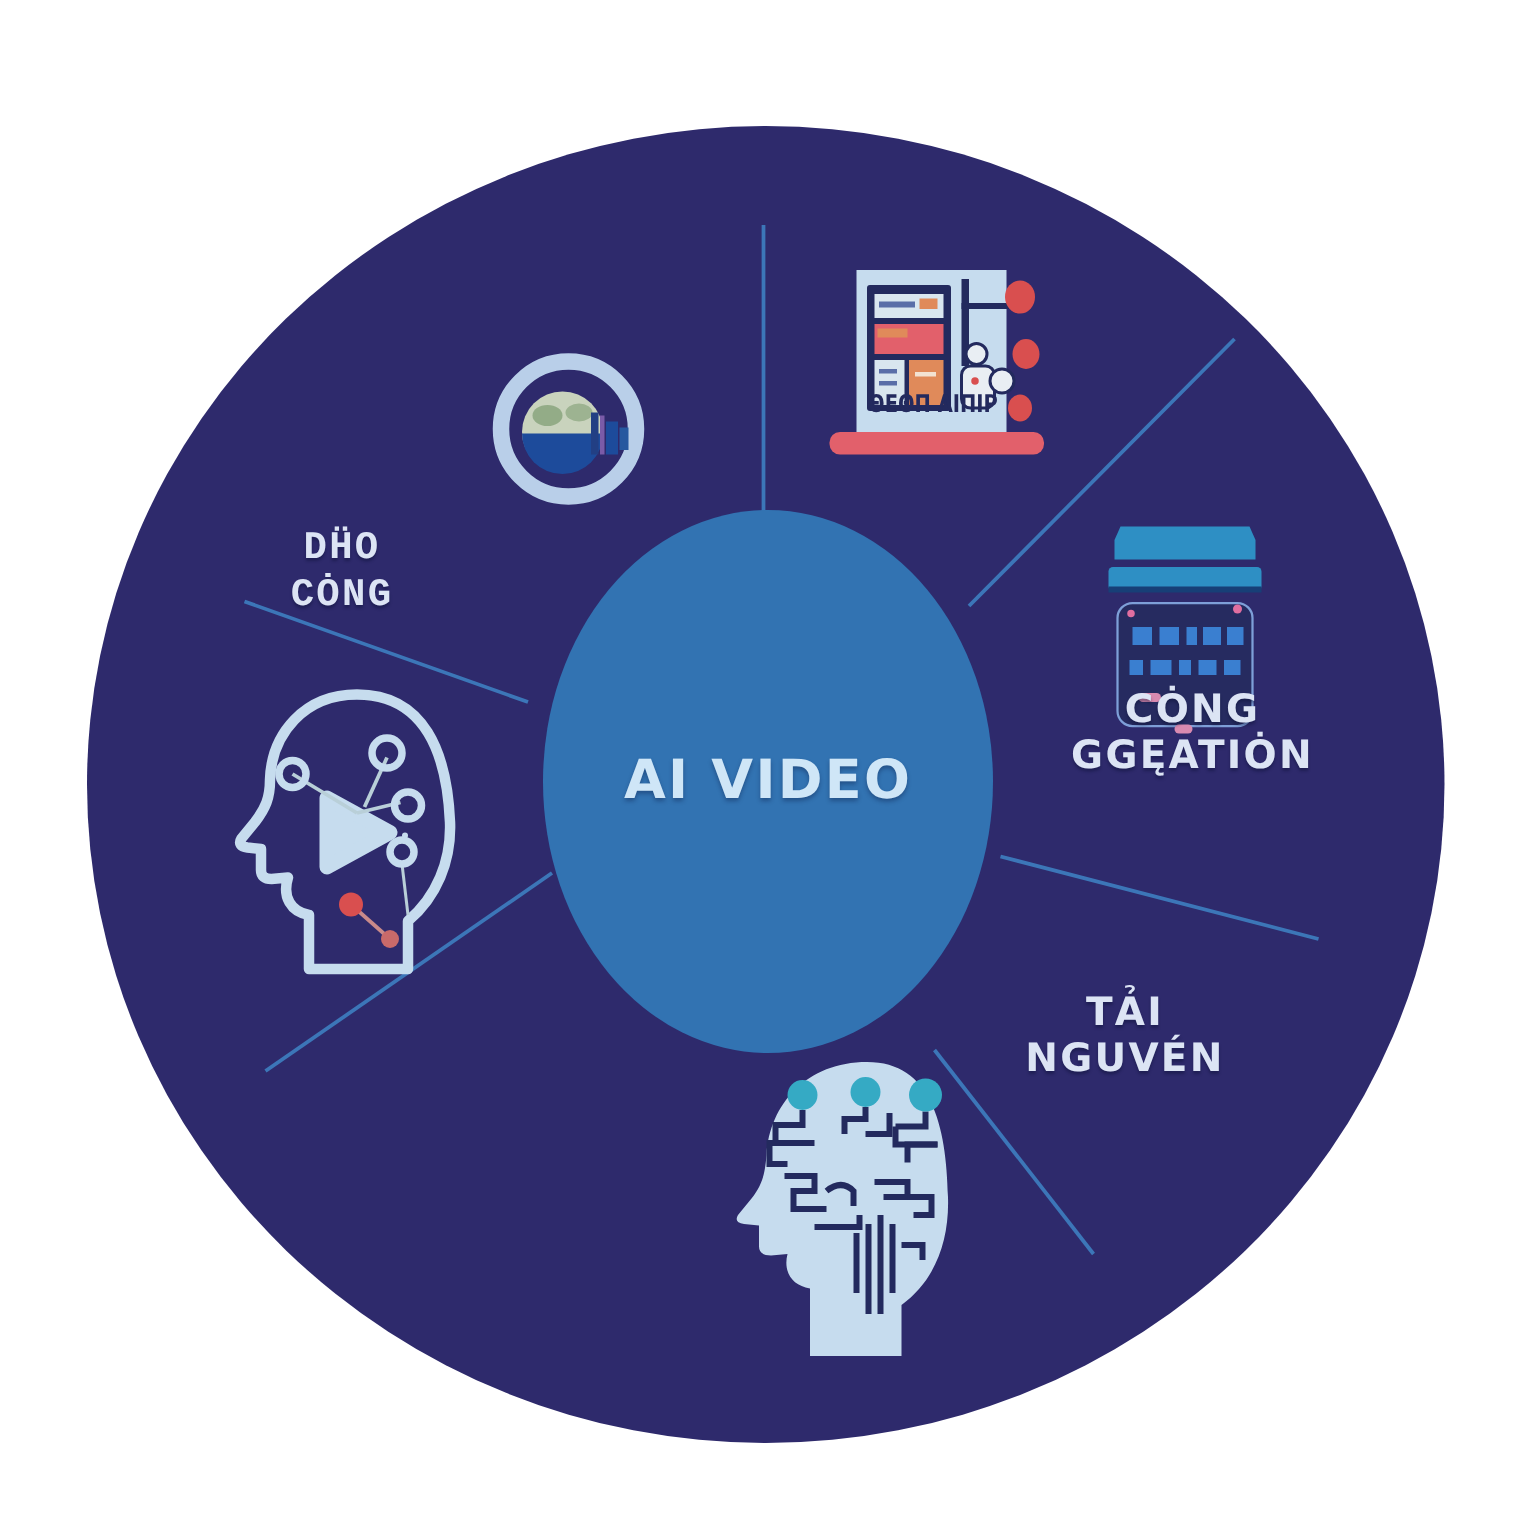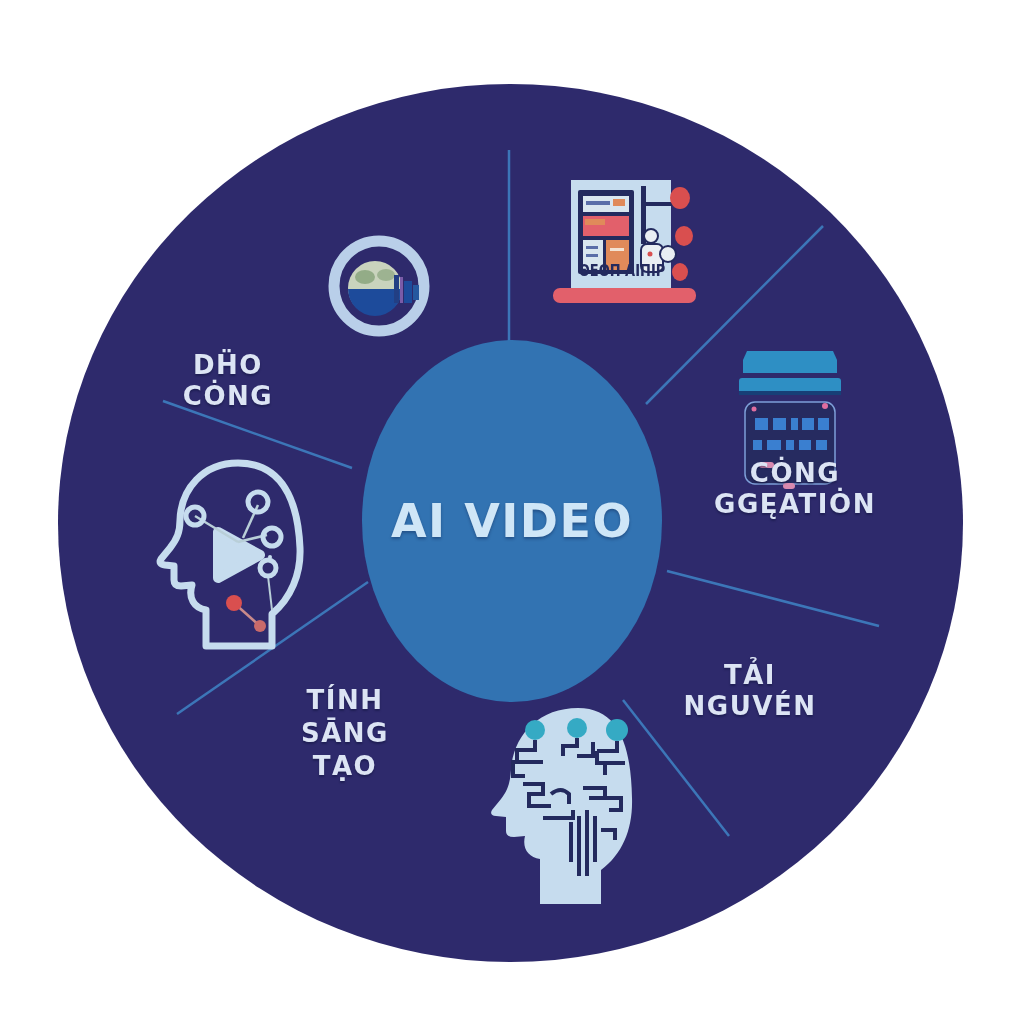--- a/index.html
+++ b/index.html
@@ -19,30 +19,30 @@
   .dividers line{stroke:var(--divider_line,#3d7bbd);stroke-width:2.5;opacity:.95;}
   .center-circle{
     position:absolute;left:362px;top:340px;width:300px;height:362px;
     border-radius:50%;
     background:var(--center_circle,#3273b2);
     display:flex;flex-direction:column;align-items:center;justify-content:center;
     text-align:center;
   }
   .center-line{
     color:var(--center_text,#cfe6f7);
-    font-size:46px;font-weight:700;letter-spacing:1.5px;line-height:44px;
+    font-size:36px;font-weight:700;letter-spacing:1.5px;line-height:44px;
     text-shadow:0 2px 3px rgba(10,20,60,.35);
   }
   .seg-label{
     position:absolute;text-align:center;
     color:var(--label_text,#dce4f4);
     font-size:26px;font-weight:600;letter-spacing:1.5px;line-height:31px;
     text-shadow:0 2px 2px rgba(10,15,50,.4);
   }
-  .lbl-data{left:148px;top:350px;width:160px;}
+  .lbl-data{left:148px;top:350px;width:160px;font-family:Liberation Mono, monospace;}
   .lbl-tech{left:672px;top:458px;width:246px;}
   .lbl-res{left:655px;top:660px;width:190px;}
   .lbl-crea{left:282px;top:684px;width:126px;line-height:33px;}
   .icon{position:absolute;}
   .device-text{
     position:absolute;left:572px;top:263px;width:100px;
     text-align:center;
     color:var(--icon_dark_navy,#232a5e);
     font-size:13px;font-weight:800;letter-spacing:0px;
     transform:scaleY(1.25);
@@ -174,19 +174,14 @@
 
   <div class="seg-label lbl-data">
     <div>DḦO</div>
     <div>CȮNG</div>
   </div>
 
   <div class="seg-label lbl-res">TẢI NGUVÉN</div>
 
   <div class="seg-label lbl-tech">CȮNG GGĘATIȮN</div>
 
-  <div class="seg-label lbl-crea">
-    <div>TÍNH</div>
-    <div>SĀNG</div>
-    <div>TẠO</div>
-  </div>
 
 </div>
 
 </body></html>

